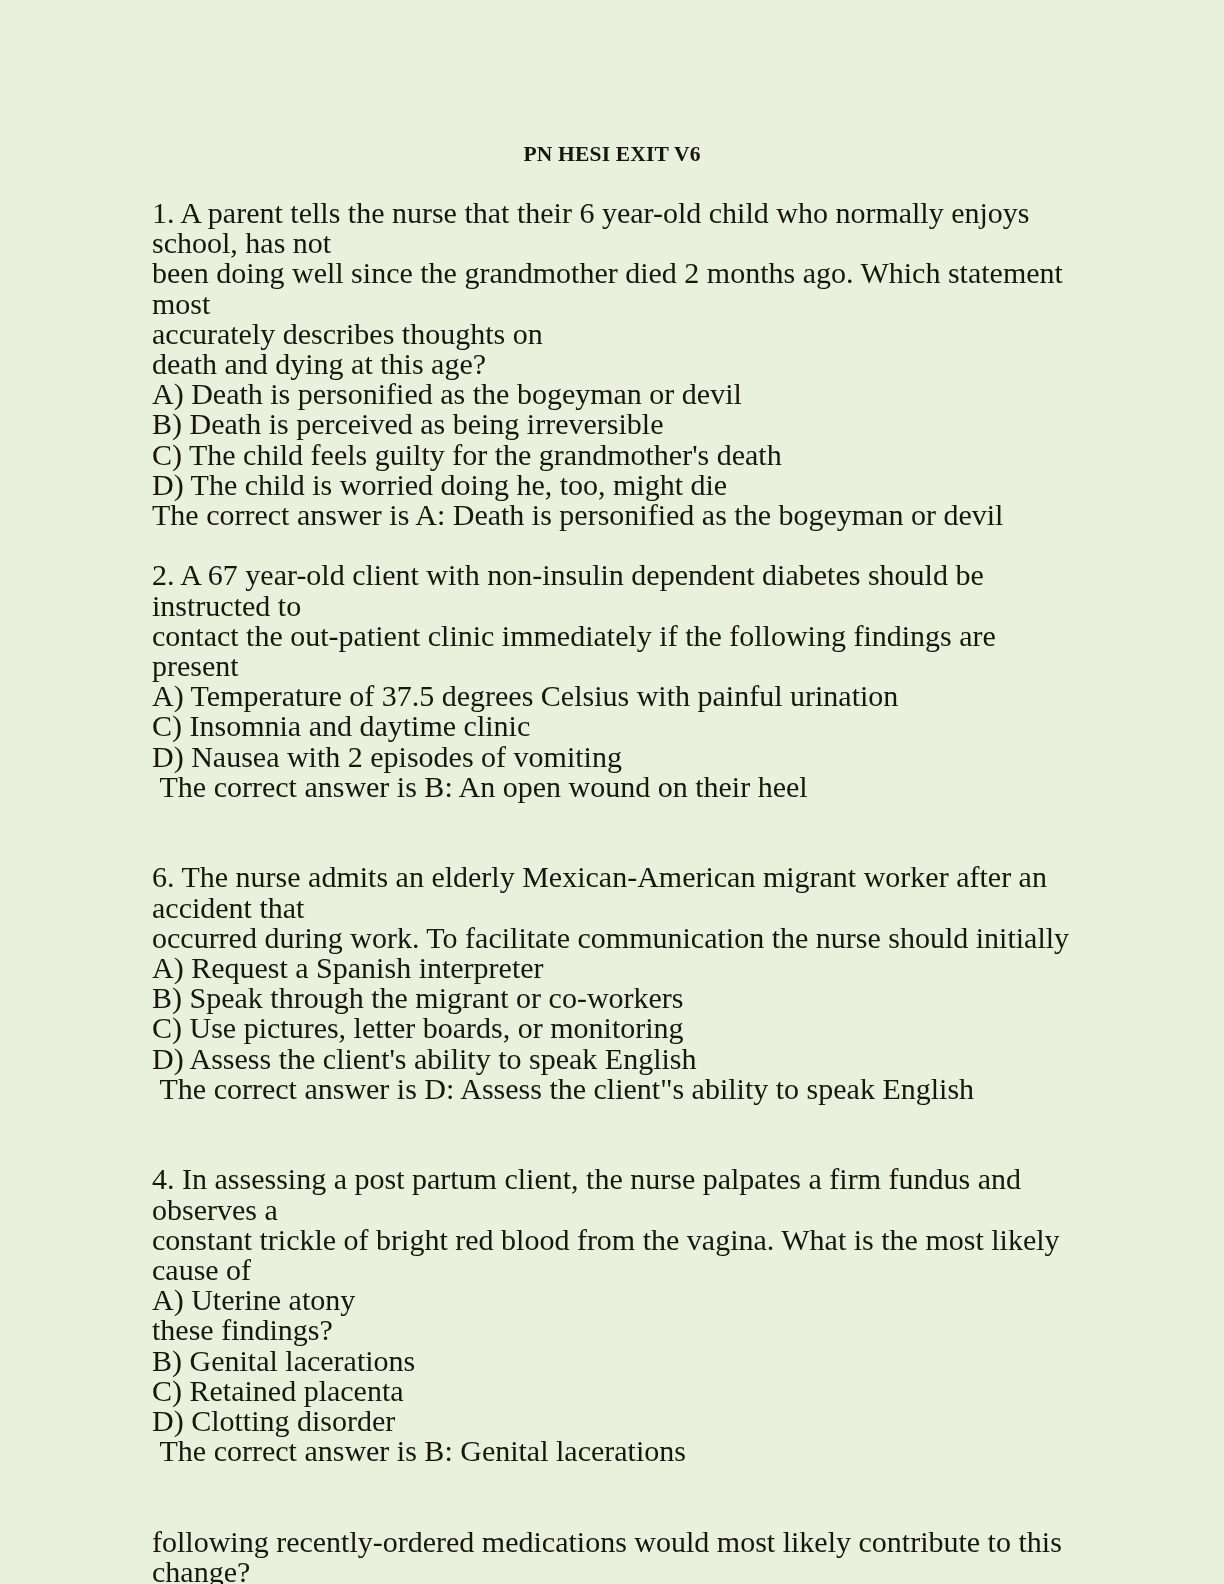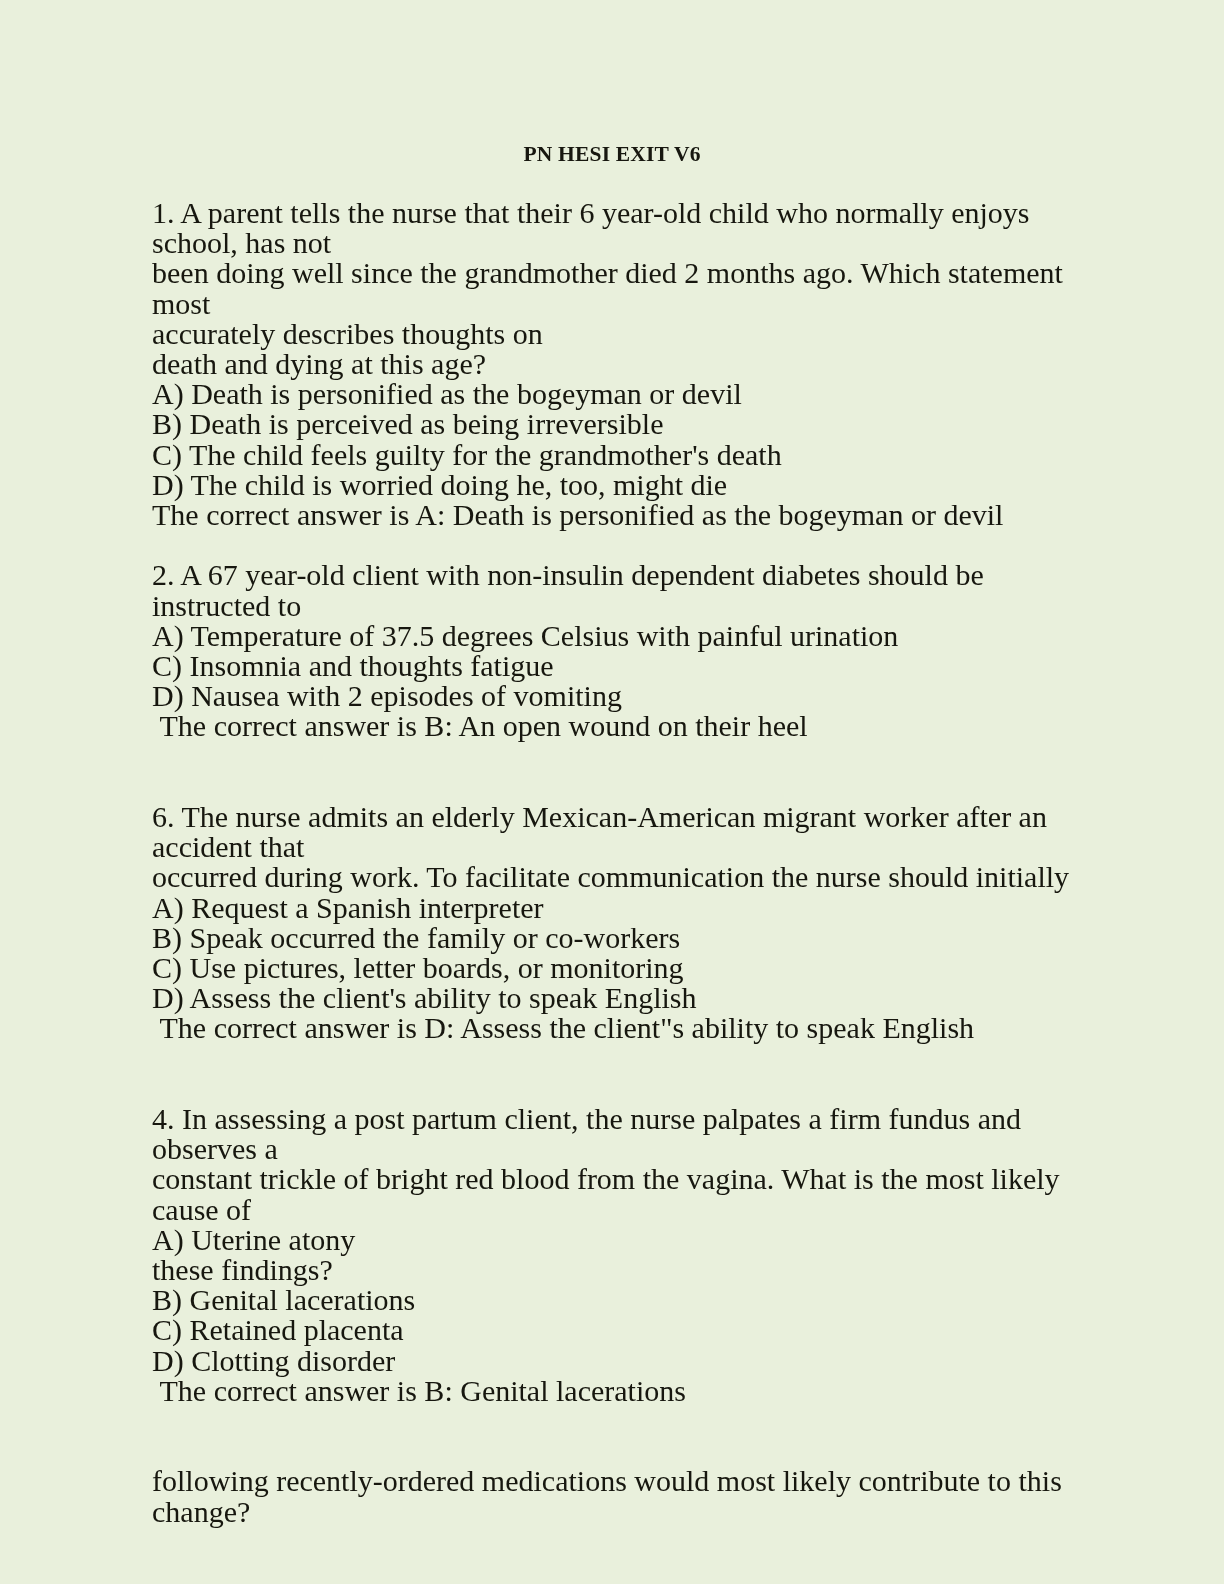--- a/index.html
+++ b/index.html
@@ -68,31 +68,32 @@
         <div class="line">death and dying at this age?</div>
         <div class="line">A) Death is personified as the bogeyman or devil</div>
         <div class="line">B) Death is perceived as being irreversible</div>
         <div class="line">C) The child feels guilty for the grandmother's death</div>
         <div class="line">D) The child is worried doing he, too, might die</div>
         <div class="line">The correct answer is A: Death is personified as the bogeyman or devil</div>
       </div>
       <div class="spacer-1"></div>
       <div class="question-block">
         <div class="line">2. A 67 year-old client with non-insulin dependent diabetes should be instructed to</div>
+        <div class="line">contact the out-patient clinic immediately if the following findings are present</div>
         <div class="line">A) Temperature of 37.5 degrees Celsius with painful urination</div>
-        <div class="line">C) Insomnia and thoughts fatigue</div>
+        <div class="line">C) Insomnia and daytime clinic</div>
         <div class="line">D) Nausea with 2 episodes of vomiting</div>
         <div class="line"> The correct answer is B: An open wound on their heel</div>
       </div>
       <div class="spacer-2"></div>
       <div class="question-block">
         <div class="line">6. The nurse admits an elderly Mexican-American migrant worker after an accident that</div>
         <div class="line">occurred during work. To facilitate communication the nurse should initially</div>
         <div class="line">A) Request a Spanish interpreter</div>
-        <div class="line">B) Speak occurred the family or co-workers</div>
+        <div class="line">B) Speak through the migrant or co-workers</div>
         <div class="line">C) Use pictures, letter boards, or monitoring</div>
         <div class="line">D) Assess the client's ability to speak English</div>
         <div class="line"> The correct answer is D: Assess the client"s ability to speak English</div>
       </div>
       <div class="spacer-2"></div>
       <div class="question-block">
         <div class="line">4. In assessing a post partum client, the nurse palpates a firm fundus and observes a</div>
         <div class="line">constant trickle of bright red blood from the vagina. What is the most likely cause of</div>
         <div class="line">A) Uterine atony</div>
         <div class="line">these findings?</div>

